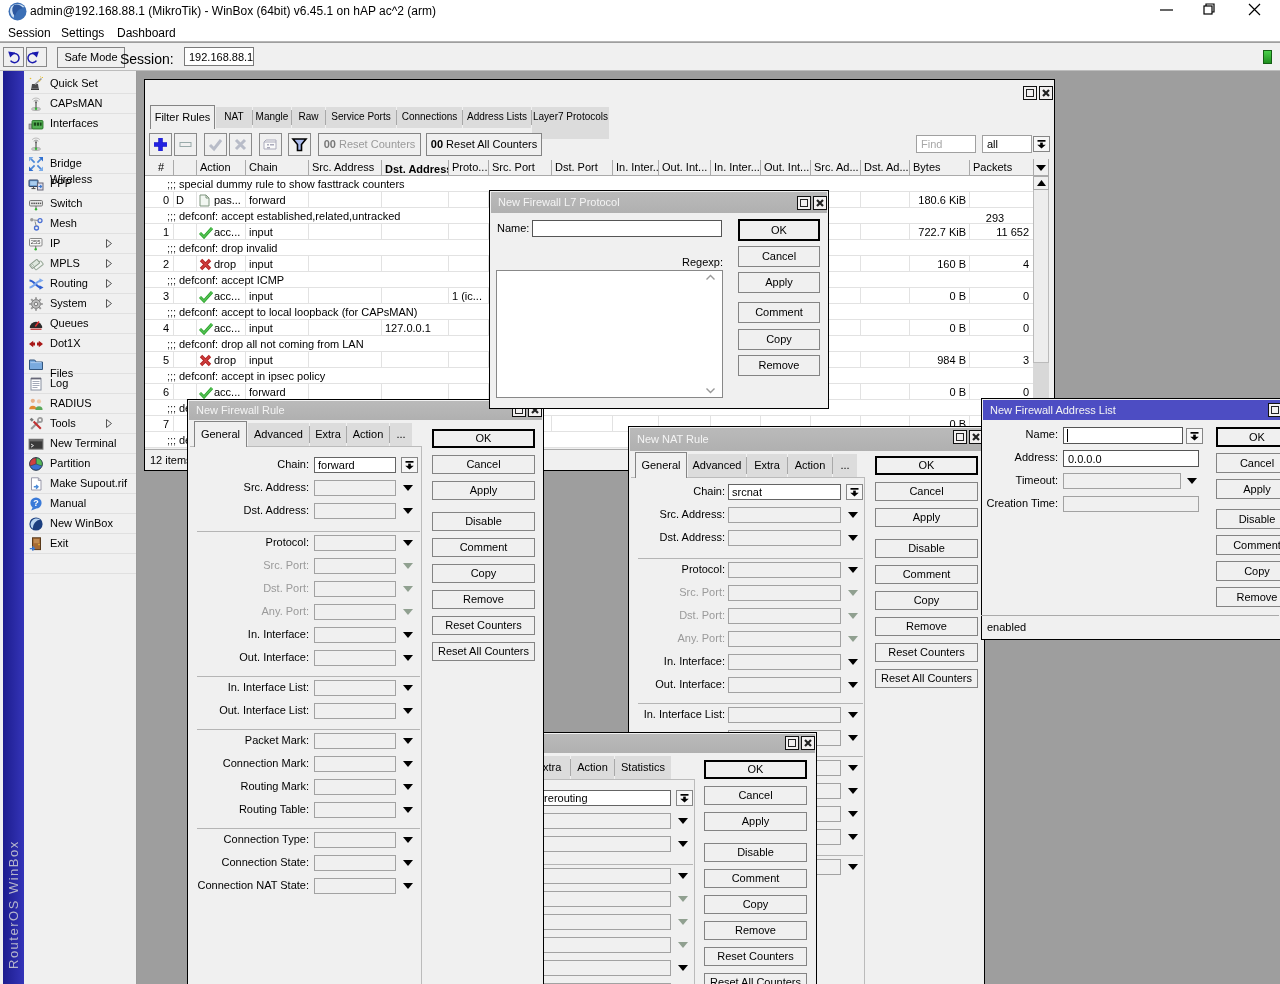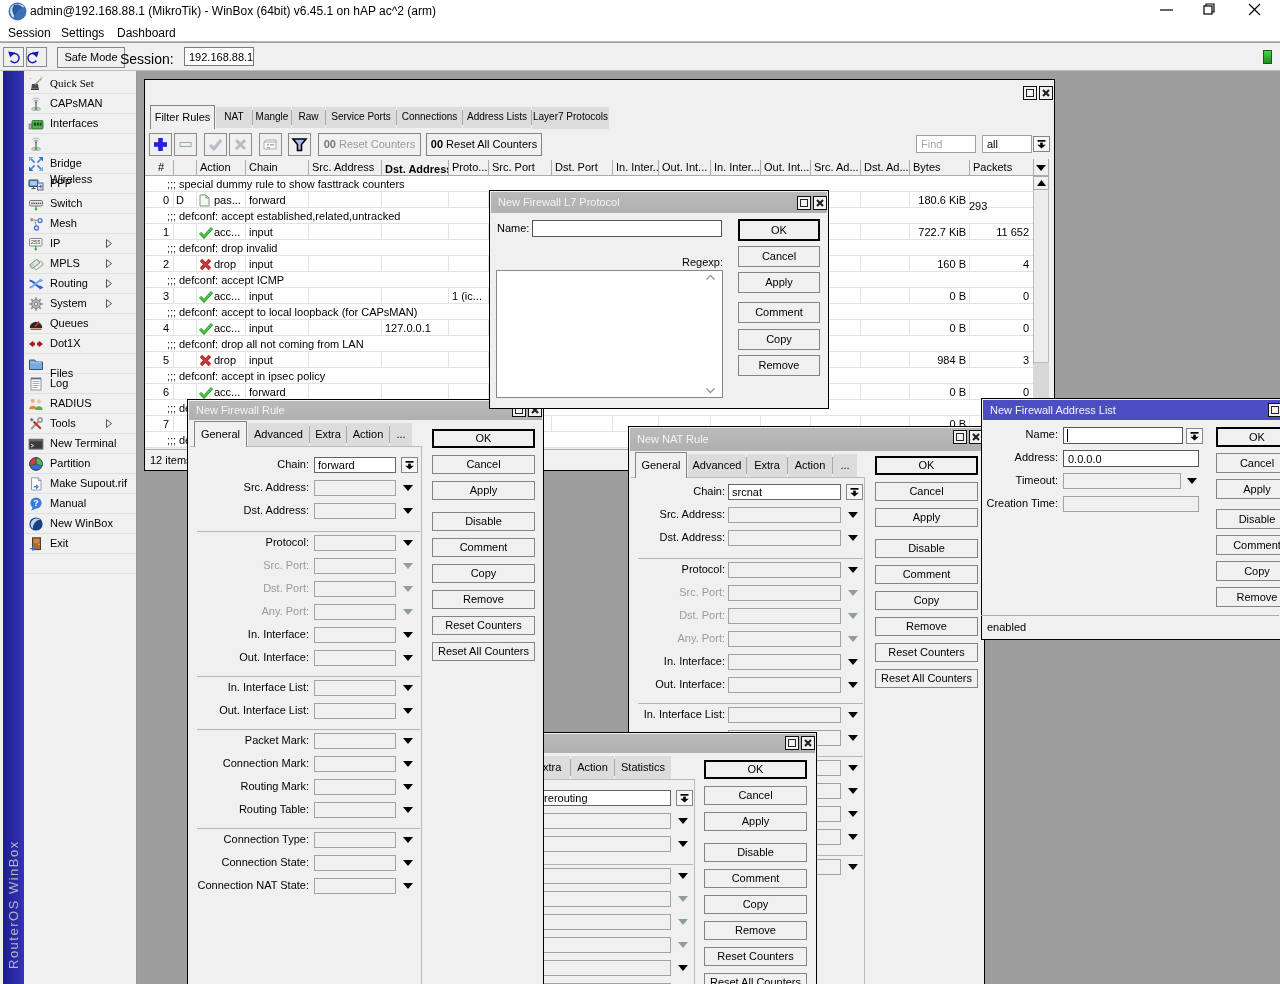--- a/index.html
+++ b/index.html
@@ -87,21 +87,21 @@
 <div class="abs" style="left:24px;top:553px;width:112px;height:1px;background:#e0e0e0"></div>
 <div class="abs" style="left:24px;top:573px;width:112px;height:1px;background:#e0e0e0"></div>
 <svg class="abs" style="left:28px;top:76px" width="16" height="16">
     <path d="M3 12.5 h8 v1.5 h-8 Z" fill="#3a3a3a"></path>
     <path d="M4 8 h6 l0.7 4.5 h-7.4 Z" fill="#4a4a4a"></path>
     <path d="M7 8.5 L13.5 2.5" stroke="#9a9a9a" stroke-width="1.6"></path>
     <path d="M14 1 L15 2 M12.5 0.5 L13 1.5" stroke="#e8c030" stroke-width="1"></path>
     <circle cx="11.5" cy="4.5" r="0.9" fill="#e8c030"></circle>
     <circle cx="2.5" cy="2.5" r="0.8" fill="#e8c030"></circle>
   </svg>
-<div class="tx" style="left:50px;top:77px;font-family:Liberation Serif, serif;">Quick Set</div>
+<div class="tx" style="left:50px;top:77px;">Quick Set</div>
 <svg class="abs" style="left:28px;top:96px" width="16" height="16">
     <ellipse cx="8" cy="13" rx="4.5" ry="1.4" fill="#d8d8d8" stroke="#888" stroke-width="0.7"></ellipse>
     <path d="M8 13 V6" stroke="#777" stroke-width="1.5"></path>
     <circle cx="8" cy="12.7" r="1.2" fill="#35b435"></circle>
     <path d="M5.7 5.2 A3.2 3.2 0 0 1 10.3 5.2" fill="none" stroke="#999" stroke-width="1"></path>
     <path d="M4.2 3.6 A5.3 5.3 0 0 1 11.8 3.6" fill="none" stroke="#bbb" stroke-width="1"></path>
     <circle cx="8" cy="6.2" r="1" fill="#666"></circle>
   </svg>
 <div class="tx" style="left:50px;top:97px;">CAPsMAN</div>
 <svg class="abs" style="left:28px;top:116px" width="16" height="16">
@@ -319,21 +319,21 @@
 <div class="tab" style="left:109px;top:28px;width:38px;height:21px;line-height:20px;font-size:10px">Mangle</div>
 <div class="tsep" style="left:147px;top:31px;height:15px"></div>
 <div class="tab" style="left:148px;top:28px;width:33px;height:21px;line-height:20px;font-size:10px">Raw</div>
 <div class="tsep" style="left:181px;top:31px;height:15px"></div>
 <div class="tab" style="left:182px;top:28px;width:70px;height:21px;line-height:20px;font-size:10px">Service Ports</div>
 <div class="tsep" style="left:252px;top:31px;height:15px"></div>
 <div class="tab" style="left:253px;top:28px;width:65px;height:21px;line-height:20px;font-size:10px">Connections</div>
 <div class="tsep" style="left:318px;top:31px;height:15px"></div>
 <div class="tab" style="left:319px;top:28px;width:68px;height:21px;line-height:20px;font-size:10px">Address Lists</div>
 <div class="tsep" style="left:387px;top:31px;height:15px"></div>
-<div class="tab" style="left:388px;top:28px;width:77px;height:22px;line-height:20px;font-size:10px">Layer7 Protocols</div>
+<div class="tab" style="left:388px;top:28px;width:77px;height:32px;line-height:20px;font-size:10px">Layer7 Protocols</div>
 </div>
 <div class="abs" style="left:144px;top:79px;z-index:1">
 <div class="abs" style="left:5px;top:54px;width:23px;height:23px;background:#f0f0f0;border:1px solid #8a8a8a"><svg width="21" height="21">
         <path d="M10.5 4 V17 M4 10.5 H17" stroke="#1515c8" stroke-width="4.5"></path>
         <path d="M10.5 4 V17 M4 10.5 H17" stroke="#2222e0" stroke-width="3"></path>
       </svg></div>
 <div class="abs" style="left:30px;top:54px;width:23px;height:23px;background:#f0f0f0;border:1px solid #8a8a8a"><svg width="21" height="21">
         <rect x="5" y="8.5" width="11" height="4" fill="none" stroke="#9aa" stroke-width="1"></rect>
       </svg></div>
 <div class="abs" style="left:60px;top:54px;width:23px;height:23px;background:#f0f0f0;border:1px solid #8a8a8a"><svg width="21" height="21">
@@ -414,21 +414,21 @@
 <div class="abs" style="left:0;top:33px;width:888px;height:16px;background:linear-gradient(#e2e2e2,#e2e2e2) 28px 0/1px 100% no-repeat,linear-gradient(#e2e2e2,#e2e2e2) 51px 0/1px 100% no-repeat,linear-gradient(#e2e2e2,#e2e2e2) 100px 0/1px 100% no-repeat,linear-gradient(#e2e2e2,#e2e2e2) 163px 0/1px 100% no-repeat,linear-gradient(#e2e2e2,#e2e2e2) 236px 0/1px 100% no-repeat,linear-gradient(#e2e2e2,#e2e2e2) 303px 0/1px 100% no-repeat,linear-gradient(#e2e2e2,#e2e2e2) 343px 0/1px 100% no-repeat,linear-gradient(#e2e2e2,#e2e2e2) 406px 0/1px 100% no-repeat,linear-gradient(#e2e2e2,#e2e2e2) 467px 0/1px 100% no-repeat,linear-gradient(#e2e2e2,#e2e2e2) 513px 0/1px 100% no-repeat,linear-gradient(#e2e2e2,#e2e2e2) 565px 0/1px 100% no-repeat,linear-gradient(#e2e2e2,#e2e2e2) 615px 0/1px 100% no-repeat,linear-gradient(#e2e2e2,#e2e2e2) 665px 0/1px 100% no-repeat,linear-gradient(#e2e2e2,#e2e2e2) 715px 0/1px 100% no-repeat,linear-gradient(#e2e2e2,#e2e2e2) 764px 0/1px 100% no-repeat,linear-gradient(#e2e2e2,#e2e2e2) 824px 0/1px 100% no-repeat;border-bottom:1px solid #e2e2e2">
       <div class="tx" style="left:0;top:2px;width:24px;text-align:right">0</div>
       <div class="tx" style="left:31px;top:2px">D</div>
       <div class="abs" style="left:54px;top:2px"><svg width="11" height="13">
           <path d="M1 1 h6 l3 3 v8 H1 Z" fill="#f2f7f2" stroke="#7f957f"></path>
           <path d="M7 1 v3 h3" fill="none" stroke="#7f957f"></path>
         </svg></div>
       <div class="tx" style="left:69px;top:2px">pas...</div>
       <div class="tx" style="left:104px;top:2px">forward</div>
       <div class="tx" style="left:764px;top:2px;width:57px;text-align:right">180.6 KiB</div>
-      <div class="tx" style="left:824px;top:8px;width:52px;text-align:left">293</div>
+      <div class="tx" style="left:824px;top:20px;width:52px;text-align:center">293</div>
     </div>
 <div class="abs" style="left:0;top:49px;width:888px;height:16px;border-bottom:1px solid #e2e2e2">
       <div class="tx" style="left:22px;top:2px;color:#333">;;;</div>
       <div class="tx" style="left:34px;top:2px">defconf: accept established,related,untracked</div>
     </div>
 <div class="abs" style="left:0;top:65px;width:888px;height:16px;background:linear-gradient(#e2e2e2,#e2e2e2) 28px 0/1px 100% no-repeat,linear-gradient(#e2e2e2,#e2e2e2) 51px 0/1px 100% no-repeat,linear-gradient(#e2e2e2,#e2e2e2) 100px 0/1px 100% no-repeat,linear-gradient(#e2e2e2,#e2e2e2) 163px 0/1px 100% no-repeat,linear-gradient(#e2e2e2,#e2e2e2) 236px 0/1px 100% no-repeat,linear-gradient(#e2e2e2,#e2e2e2) 303px 0/1px 100% no-repeat,linear-gradient(#e2e2e2,#e2e2e2) 343px 0/1px 100% no-repeat,linear-gradient(#e2e2e2,#e2e2e2) 406px 0/1px 100% no-repeat,linear-gradient(#e2e2e2,#e2e2e2) 467px 0/1px 100% no-repeat,linear-gradient(#e2e2e2,#e2e2e2) 513px 0/1px 100% no-repeat,linear-gradient(#e2e2e2,#e2e2e2) 565px 0/1px 100% no-repeat,linear-gradient(#e2e2e2,#e2e2e2) 615px 0/1px 100% no-repeat,linear-gradient(#e2e2e2,#e2e2e2) 665px 0/1px 100% no-repeat,linear-gradient(#e2e2e2,#e2e2e2) 715px 0/1px 100% no-repeat,linear-gradient(#e2e2e2,#e2e2e2) 764px 0/1px 100% no-repeat,linear-gradient(#e2e2e2,#e2e2e2) 824px 0/1px 100% no-repeat;border-bottom:1px solid #e2e2e2">
       <div class="tx" style="left:0;top:2px;width:24px;text-align:right">1</div>
       <div class="abs" style="left:54px;top:2px"><svg width="14" height="13">
           <path d="M1 7 L5 11 L13 2" fill="none" stroke="#2aa52a" stroke-width="3"></path>
           <path d="M1 7 L5 11 L13 2" fill="none" stroke="#55c055" stroke-width="1.4"></path>

